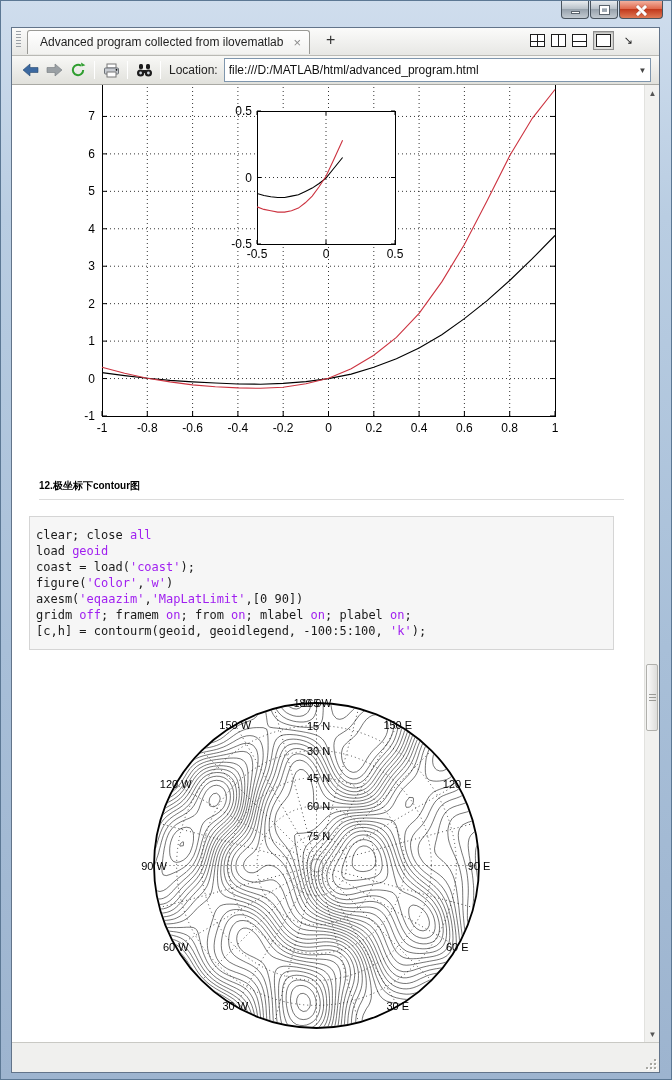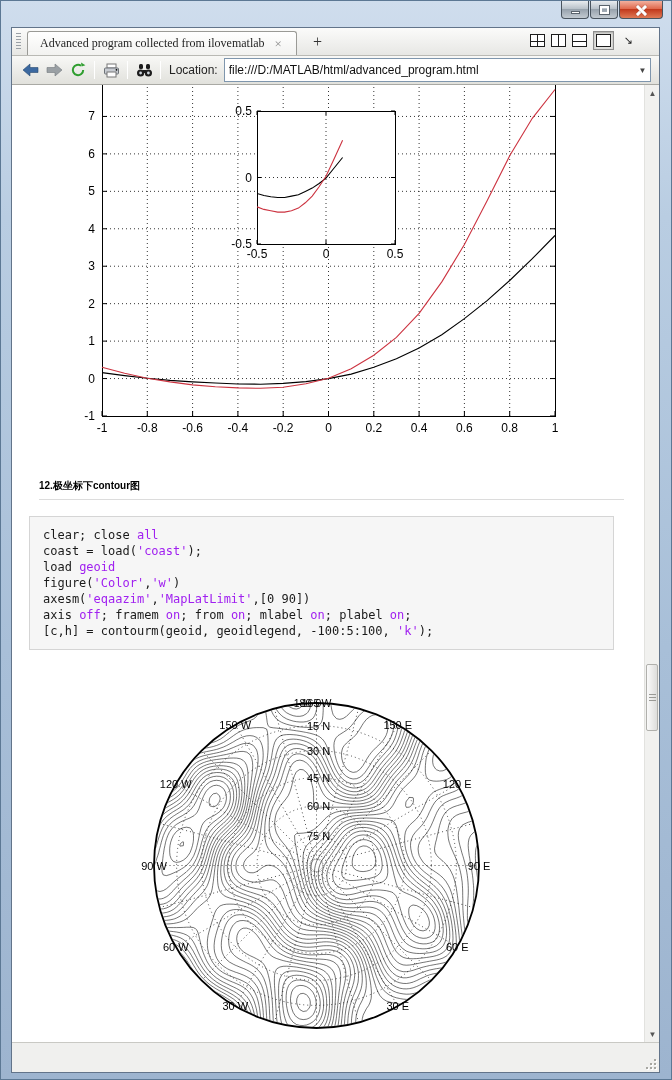--- a/index.html
+++ b/index.html
@@ -23,21 +23,21 @@
   .g-restore{width:9px;height:8px;border:2px solid #fff;outline:1px solid #5a646d;background:transparent;}
   .g-close{position:relative;width:12px;height:12px;}
   .g-close:before,.g-close:after{content:"";position:absolute;left:5px;top:0;width:3px;height:13px;background:#fff;
     box-shadow:0 0 1px #7e2413;}
   .g-close:before{transform:rotate(45deg);} .g-close:after{transform:rotate(-45deg);}
   
   .inner{position:absolute;left:10px;right:11px;top:26px;bottom:6px;background:#f0f0ee;
     border:1px solid #62748a;display:flex;flex-direction:column;}
   
   .tabbar{height:28px;background:linear-gradient(180deg,#fbfbfa,#e7e7e4);border-bottom:1px solid #b9b9b4;
-    display:flex;align-items:flex-end;position:relative;font-family:Liberation Serif, serif;}
+    display:flex;align-items:center;position:relative;}
   .tabgrip{width:5px;height:18px;margin:0 6px 4px 4px;
     background:repeating-linear-gradient(180deg,#9aa0a6 0 1px,transparent 1px 3px);}
   .tab{height:24px;display:flex;align-items:center;background:linear-gradient(180deg,#ffffff,#f2f2f0);
     border:1px solid #9a9a96;border-bottom:none;border-radius:3px 3px 0 0;padding:0 8px 0 12px;min-width:270px;}
   .tab-label{font-size:12px;color:#1f1f1f;white-space:nowrap;}
   .tab-close{margin-left:10px;color:#8b8b8b;font-size:13px;line-height:13px;cursor:default;}
   .newtab{font-size:16px;color:#333;margin:0 0 4px 10px;padding:0 6px;line-height:18px;}
   .layouts{position:absolute;right:26px;bottom:5px;display:flex;align-items:center;gap:6px;}
   .wicon{width:15px;height:13px;border:1px solid #1d1d1d;background:#fff;position:relative;}
   .wicon.v:before{content:"";position:absolute;left:50%;top:0;bottom:0;width:1px;background:#1d1d1d;}
@@ -53,21 +53,21 @@
   .urlwrap{flex:1;height:24px;border:1px solid #7f96ad;background:#fff;display:flex;align-items:center;margin-right:2px;}
   .urlwrap input{flex:1;border:none;outline:none;font-size:12px;color:#111;padding:0 4px;
     font-family:"Liberation Sans",sans-serif;background:transparent;}
   .dd{width:15px;font-size:8px;color:#444;text-align:center;}
   
   .content{flex:1;position:relative;background:#fff;overflow:hidden;}
   .flow{position:absolute;left:0;top:0;right:15px;bottom:0;overflow:hidden;}
   .fig1wrap{position:relative;height:360px;margin-top:-10px;}
   .heading{font-size:10px;font-weight:bold;color:#000;margin:44px 20px 0 27px;padding-bottom:6px;
     border-bottom:1px solid #dcdcdc;}
-  .codeblock{margin:16px 30px 0 17px;background:#f6f6f6;border:1px solid #d5d5d5;padding:10px 13px;
+  .codeblock{margin:16px 30px 0 17px;background:#f6f6f6;border:1px solid #d5d5d5;padding:10px 6px;
     font-family:"DejaVu Sans Mono","Liberation Mono",monospace;font-size:12px;line-height:16px;color:#1a1a1a;}
   .codeblock .str{color:#a020f0;}
   .mapwrap{position:relative;height:380px;margin-top:9px;}
   
   .sbar{position:absolute;right:0;top:0;bottom:0;width:15px;background:#f1f1ef;border-left:1px solid #e2e2df;}
   .sbtn{position:absolute;left:0;width:15px;height:16px;display:flex;align-items:center;justify-content:center;
     font-size:8px;color:#555;background:#f1f1ef;}
   .sbtn.up{top:0;} .sbtn.down{bottom:0;}
   .sthumb{position:absolute;left:1px;width:12px;top:579px;height:67px;border:1px solid #b0b0ac;border-radius:2px;
     background:linear-gradient(90deg,#fafafa,#dddddb);display:flex;flex-direction:column;align-items:center;justify-content:center;gap:2px;}
@@ -269,25 +269,25 @@
               <clipPath id="insclip">
                 <rect x="245" y="36" width="138" height="133"></rect>
               </clipPath>
               <path d="M245.0 118.5L251.9 120.5L258.8 121.8L265.7 122.5L272.6 122.5L279.5 121.1L286.4 119.8L293.3 116.5L300.2 113.1L307.1 108.5L314.0 103.2L320.9 94.5L330.6 82.5" fill="none" stroke="#000000" stroke-width="1.1" clip-path="url(#insclip)"></path>
               <path d="M245.0 131.8L251.9 134.4L258.8 135.8L265.7 137.1L272.6 137.1L279.5 135.8L286.4 133.1L293.3 127.8L300.2 121.1L307.1 111.8L314.0 101.2L320.9 86.5L330.6 65.3" fill="none" stroke="#cc3340" stroke-width="1.1" clip-path="url(#insclip)"></path>
             </svg>
         </div>
         <div class="heading">12.极坐标下contour图</div>
         <div class="codeblock" id="code-block">
             <div><span>clear; close </span><span class="str">all</span></div>
+            <div><span>load </span><span class="str">geoid</span></div>
             <div><span>coast = load(</span><span class="str">'coast'</span><span>);</span></div>
-            <div><span>load </span><span class="str">geoid</span></div>
             <div><span>figure(</span><span class="str">'Color'</span><span>,</span><span class="str">'w'</span><span>)</span></div>
             <div><span>axesm(</span><span class="str">'eqaazim'</span><span>,</span><span class="str">'MapLatLimit'</span><span>,[0 90])</span></div>
-            <div><span>axis </span><span class="str">off</span><span>; framem </span><span class="str">on</span><span>; from </span><span class="str">on</span><span>; mlabel </span><span class="str">on</span><span>; plabel </span><span class="str">on</span><span>;</span></div>
+            <div><span>gridm </span><span class="str">off</span><span>; framem </span><span class="str">on</span><span>; from </span><span class="str">on</span><span>; mlabel </span><span class="str">on</span><span>; plabel </span><span class="str">on</span><span>;</span></div>
             <div><span>[c,h] = contourm(geoid, geoidlegend, -100:5:100, </span><span class="str">'k'</span><span>);</span></div>
           </div>
         <div class="mapwrap">
           <svg id="map-svg" width="640" height="380">
               <clipPath id="mclip">
                 <circle cx="304.5" cy="206.5" r="161.5"></circle>
               </clipPath>
               <g clip-path="url(#mclip)">
                 <path d="M170.1 183.2L171.3 182.8M171.3 182.8L171.5 183.2M167.8 186.5L168.0 185.2M170.1 183.2L168.0 185.2M171.5 183.2L171.4 186.5M167.8 186.5L168.0 187.1M168.0 187.1L171.3 186.7M171.4 186.5L171.3 186.7M286.4 336.4L287.9 334.9M287.9 334.9L291.2 334.3M291.2 334.3L294.5 335.7M294.5 335.7L295.2 336.4M286.4 336.4L284.9 339.7M295.2 336.4L297.5 339.7M284.9 339.7L284.6 343.0M297.5 339.7L297.8 340.6M297.8 340.6L298.3 343.0M284.6 343.0L285.4 346.4M298.3 343.0L298.2 346.4M285.4 346.4L287.1 349.7M296.8 349.7L297.8 347.8M298.2 346.4L297.8 347.8M287.1 349.7L287.9 350.7M287.9 350.7L291.2 352.5M291.2 352.5L294.5 351.9M296.8 349.7L294.5 351.9" fill="none" stroke="#000000" stroke-width="0.55"></path>
                 <path d="M199.4 136.6L201.3 134.8M201.3 134.8L204.6 134.2M204.6 134.2L207.4 136.6M197.5 139.9L197.9 138.8M199.4 136.6L197.9 138.8M207.4 136.6L207.9 138.2M207.9 138.2L208.2 139.9M197.5 139.9L197.0 143.2M207.1 143.2L207.9 141.0M208.2 139.9L207.9 141.0M197.0 143.2L197.7 146.6M204.5 146.6L204.6 146.5M207.1 143.2L204.6 146.5M197.7 146.6L197.9 146.9M197.9 146.9L201.3 147.8M204.5 146.6L201.3 147.8M168.2 169.9L171.3 168.7M171.3 168.7L174.6 168.2M174.6 168.2L178.0 168.9M178.0 168.9L179.2 169.9M163.9 173.2L164.6 172.4M164.6 172.4L168.0 170.0M168.2 169.9L168.0 170.0M179.2 169.9L181.1 173.2M163.9 173.2L161.3 176.5M181.1 173.2L181.3 174.3M181.3 174.3L181.5 176.5M159.8 179.9L161.3 176.6M161.3 176.5L161.3 176.6M181.5 176.5L181.5 179.9M159.8 179.9L158.7 183.2M181.2 183.2L181.3 182.5M181.5 179.9L181.3 182.5M158.7 183.2L158.0 186.5M181.2 183.2L180.5 186.5M157.7 189.8L158.0 186.6M158.0 186.5L158.0 186.6M180.5 186.5L179.5 189.8M157.7 189.8L157.7 193.2M179.5 189.8L178.2 193.2M157.7 193.2L158.0 196.4M158.0 196.4L158.0 196.5M176.1 196.5L178.0 193.7M178.2 193.2L178.0 193.7M158.0 196.5L159.2 199.8M173.0 199.8L174.6 198.5M176.1 196.5L174.6 198.5M159.2 199.8L161.3 202.4M161.3 202.4L163.7 203.2M165.8 203.2L168.0 202.8M168.0 202.8L171.3 201.2M173.0 199.8L171.3 201.2M163.7 203.2L164.6 203.4M165.8 203.2L164.6 203.4M287.8 326.4L287.9 326.4M287.9 326.4L287.9 326.4M281.5 329.7L284.5 327.3M287.8 326.4L284.5 327.3M287.9 326.4L291.2 326.6M291.2 326.6L294.5 327.7M294.5 327.7L297.7 329.7M279.7 333.0L281.2 330.1M281.5 329.7L281.2 330.1M297.7 329.7L297.8 329.8M297.8 329.8L300.7 333.0M279.7 333.0L278.9 336.4M300.7 333.0L301.2 333.7M301.2 333.7L302.5 336.4M278.9 336.4L278.5 339.7M302.5 336.4L303.6 339.7M278.5 339.7L278.6 343.0M303.6 339.7L304.1 343.0M278.6 343.0L279.0 346.4M304.1 343.0L304.2 346.4M279.0 346.4L279.8 349.7M304.2 346.4L303.7 349.7M279.8 349.7L281.0 353.0M303.7 349.7L302.5 353.0M281.0 353.0L281.2 353.5M281.2 353.5L283.1 356.4M300.5 356.4L301.2 355.5M302.5 353.0L301.2 355.5M283.1 356.4L284.5 358.0M284.5 358.0L287.2 359.7M295.9 359.7L297.8 358.7M300.5 356.4L297.8 358.7M287.2 359.7L287.9 360.0M287.9 360.0L291.2 360.6M291.2 360.6L294.5 360.2M295.9 359.7L294.5 360.2" fill="none" stroke="#000000" stroke-width="0.55"></path>

